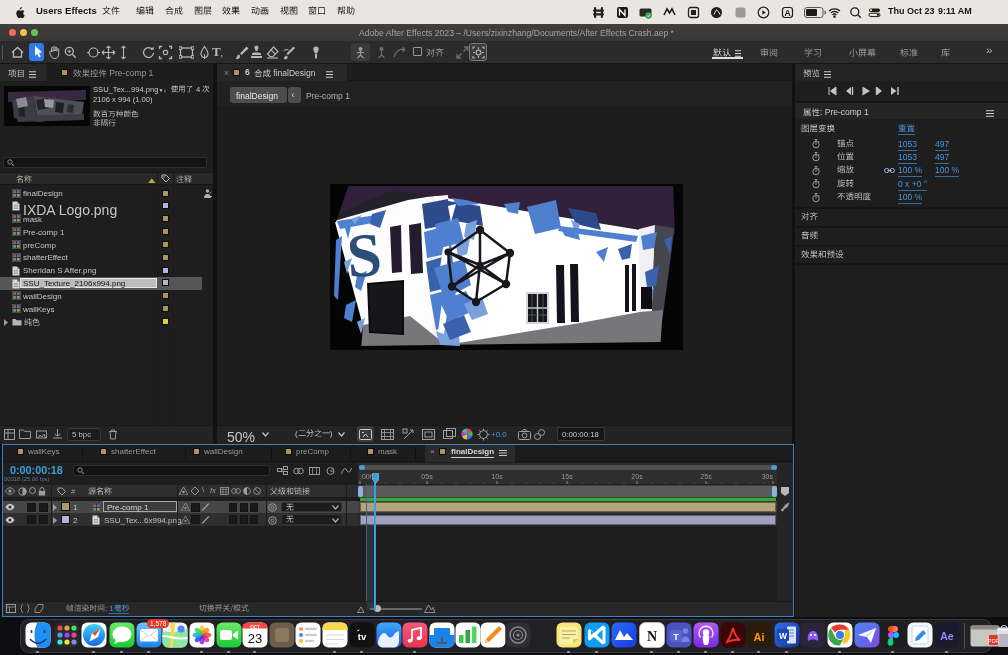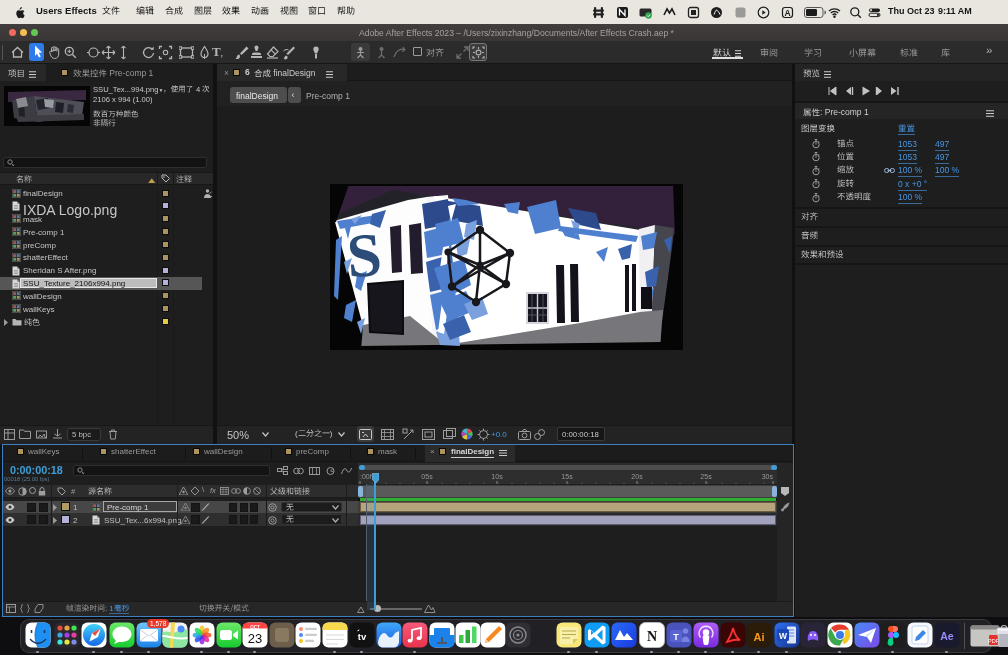--- a/index.html
+++ b/index.html
@@ -492,21 +492,21 @@
     <path d="M150 46L118 68M150 46L180 69M150 46L150 81M118 68L150 81M180 69L150 81M118 68L122 102.5M180 69L176 100M150 81L122 102.5M150 81L176 100M150 81L146 118M122 102.5L146 118M176 100L146 118M118 68L176 100M180 69L122 102.5" stroke="#17171c" stroke-width="2.5" fill="none"></path>
     <circle cx="150" cy="46" r="4.2" fill="#17171c"></circle>
     <circle cx="118" cy="68" r="3.6" fill="#17171c"></circle>
     <circle cx="180" cy="69" r="4.2" fill="#17171c"></circle>
     <circle cx="150" cy="81" r="3.6" fill="#17171c"></circle>
     <circle cx="122" cy="102.5" r="4.2" fill="#17171c"></circle>
     <circle cx="176" cy="100" r="4.2" fill="#17171c"></circle>
     <circle cx="146" cy="118" r="4.2" fill="#17171c"></circle>
   </svg>
 <div class="a" style="left:217px;top:425px;width:575px;height:19px;background:#232323;border-top:1px solid #171717"></div>
-<div class="a tx" style="left:227px;top:429px;font-size:11px;color:#c6c6c6">50%</div>
+<div class="a tx" style="left:227px;top:429px;font-size:14px;color:#c6c6c6">50%</div>
 <svg class="a" style="left:262px;top:432px" width="7" height="5" viewBox="0 0 7 5">
     <path d="M0.5 0.5L3.5 4l3-3.5" stroke="#c6c6c6" stroke-width="1.2" fill="none"></path>
   </svg>
 <div class="a tx" style="left:295px;top:428.5px;font-size:8px;color:#c6c6c6">(<svg width="32.0" height="8.6" viewBox="0 0 32.0 8.6" style="vertical-align:-1.6px;overflow:visible">
       <path fill="#c6c6c6" d="M1.1 1.5V2.1H6.9V1.5ZM0.5 6.2V6.9H7.6V6.2Z M13.4 0.5 12.8 0.7C13.4 1.9 14.4 3.2 15.2 3.9C15.3 3.7 15.5 3.5 15.7 3.4C14.9 2.8 13.9 1.5 13.4 0.5ZM10.6 0.5C10.1 1.7 9.3 2.8 8.4 3.5C8.5 3.6 8.8 3.8 8.9 4C9.1 3.8 9.3 3.6 9.5 3.4V3.9H11C10.9 5.3 10.4 6.6 8.5 7.2C8.7 7.3 8.8 7.6 8.9 7.7C10.9 7 11.5 5.5 11.7 3.9H13.8C13.8 5.9 13.6 6.7 13.4 6.9C13.4 7 13.3 7 13.1 7C12.9 7 12.4 7 11.9 7C12 7.1 12.1 7.4 12.1 7.6C12.6 7.6 13.1 7.6 13.4 7.6C13.6 7.6 13.8 7.5 14 7.3C14.3 7 14.4 6.1 14.5 3.6C14.5 3.6 14.5 3.3 14.5 3.3H9.5C10.2 2.6 10.8 1.7 11.2 0.7Z M17.9 6C17.5 6 16.9 6.4 16.4 7L16.8 7.5C17.2 7 17.6 6.5 17.9 6.5C18 6.5 18.3 6.8 18.6 7C19.2 7.4 19.8 7.4 20.8 7.4C21.6 7.4 22.9 7.4 23.5 7.4C23.5 7.2 23.6 6.9 23.7 6.7C22.9 6.8 21.7 6.9 20.8 6.9C19.9 6.9 19.2 6.8 18.7 6.5L18.5 6.3C20.2 5.3 22 3.6 22.9 2.2L22.5 1.9L22.4 1.9H16.8V2.5H21.9C21 3.7 19.4 5.2 18 6ZM19.3 0.6C19.6 1 20 1.6 20.2 1.9L20.7 1.6C20.6 1.2 20.2 0.7 19.9 0.3Z M24.4 3.6V4.2H31.7V3.6Z"></path>
     </svg>)</div>
 <svg class="a" style="left:338px;top:432px" width="7" height="5" viewBox="0 0 7 5">
     <path d="M0.5 0.5L3.5 4l3-3.5" stroke="#c6c6c6" stroke-width="1.2" fill="none"></path>
   </svg>
 <div class="a r" style="left:357px;top:426px;width:17px;height:16px;background:#3a3a3a"></div>

